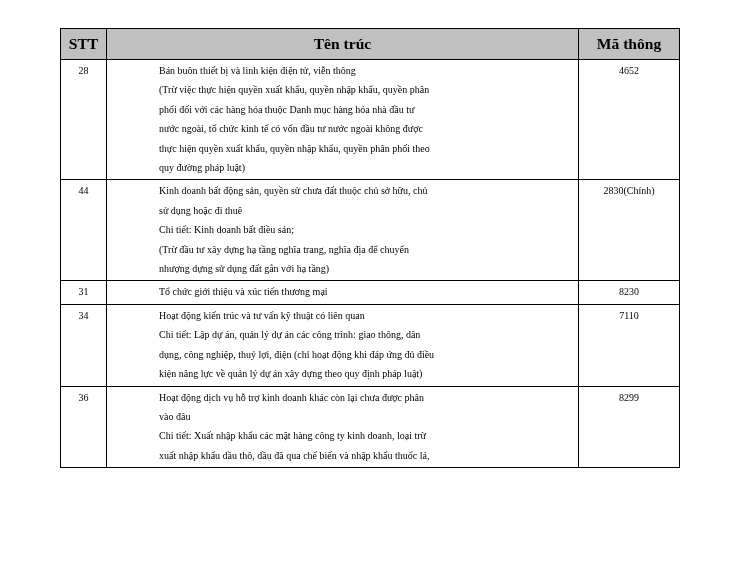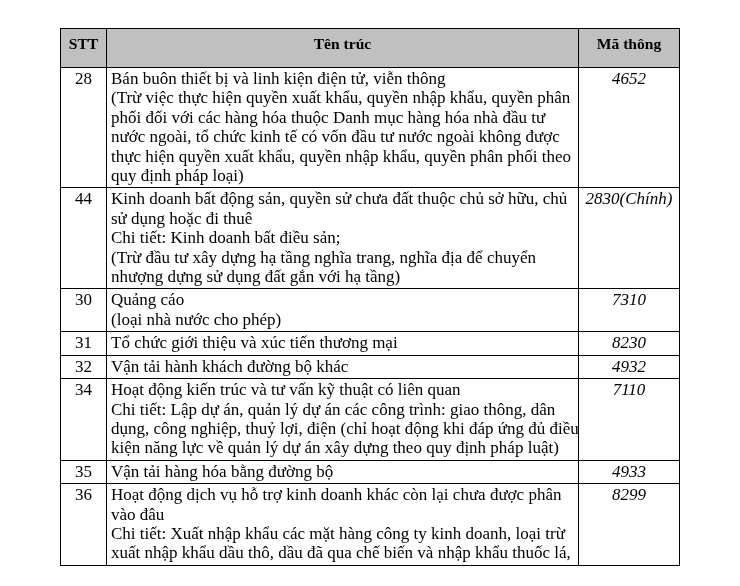--- a/index.html
+++ b/index.html
@@ -38,53 +38,53 @@
 
   table.biz-table col.c-stt   { width: 46px; }
   table.biz-table col.c-name  { width: 472px; }
   table.biz-table col.c-code  { width: 101px; }
 
   table.biz-table th,
   table.biz-table td {
     border: 1px solid #000000;
     vertical-align: top;
     padding: 1px 4px 2px 4px;
-    font-size: 17px;
+    font-size: 10px;
     line-height: 19.4px;
   }
 
   table.biz-table thead th {
     background: #c0c0c0;
     text-align: center;
     font-weight: bold;
     vertical-align: middle;
     height: 26px;
     padding-top: 2px;
-    padding-bottom: 10px;
+    padding-bottom: 2px;
     font-size: 15.6px;
   }
 
   td.stt-cell {
     text-align: center;
     white-space: nowrap;
   }
 
   td.name-cell {
     text-align: left;
   }
 
   td.code-cell {
     text-align: center;
-    font-style: italic;
     white-space: nowrap;
   }
 
   .cell-line {
     display: block;
     white-space: nowrap;
+    margin-left: 48px;
   }
 </style>
 </head>
 <body>
 
 <div class="page">
   <div class="table-wrap">
     <table class="biz-table">
       <colgroup>
         <col class="c-stt">
@@ -100,73 +100,51 @@
       </thead>
       <tbody id="table-body">
           <tr>
             <td class="stt-cell">28</td>
             <td class="name-cell">
               <span class="cell-line">Bán buôn thiết bị và linh kiện điện tử, viễn thông</span>
               <span class="cell-line">(Trừ việc thực hiện quyền xuất khẩu, quyền nhập khẩu, quyền phân</span>
               <span class="cell-line">phối đối với các hàng hóa thuộc Danh mục hàng hóa nhà đầu tư</span>
               <span class="cell-line">nước ngoài, tổ chức kinh tế có vốn đầu tư nước ngoài không được</span>
               <span class="cell-line">thực hiện quyền xuất khẩu, quyền nhập khẩu, quyền phân phối theo</span>
-              <span class="cell-line">quy định pháp loại)</span>
+              <span class="cell-line">quy đường pháp luật)</span>
             </td>
             <td class="code-cell">4652</td>
           </tr>
           <tr>
             <td class="stt-cell">44</td>
             <td class="name-cell">
               <span class="cell-line">Kinh doanh bất động sản, quyền sử chưa đất thuộc chủ sở hữu, chủ</span>
               <span class="cell-line">sử dụng hoặc đi thuê</span>
               <span class="cell-line">Chi tiết: Kinh doanh bất điều sản;</span>
               <span class="cell-line">(Trừ đầu tư xây dựng hạ tầng nghĩa trang, nghĩa địa để chuyển</span>
               <span class="cell-line">nhượng dựng sử dụng đất gắn với hạ tầng)</span>
             </td>
             <td class="code-cell">2830(Chính)</td>
           </tr>
           <tr>
-            <td class="stt-cell">30</td>
-            <td class="name-cell">
-              <span class="cell-line">Quảng cáo</span>
-              <span class="cell-line">(loại nhà nước cho phép)</span>
-            </td>
-            <td class="code-cell">7310</td>
-          </tr>
-          <tr>
             <td class="stt-cell">31</td>
             <td class="name-cell">
               <span class="cell-line">Tổ chức giới thiệu và xúc tiến thương mại</span>
             </td>
             <td class="code-cell">8230</td>
-          </tr>
-          <tr>
-            <td class="stt-cell">32</td>
-            <td class="name-cell">
-              <span class="cell-line">Vận tải hành khách đường bộ khác</span>
-            </td>
-            <td class="code-cell">4932</td>
           </tr>
           <tr>
             <td class="stt-cell">34</td>
             <td class="name-cell">
               <span class="cell-line">Hoạt động kiến trúc và tư vấn kỹ thuật có liên quan</span>
               <span class="cell-line">Chi tiết: Lập dự án, quản lý dự án các công trình: giao thông, dân</span>
               <span class="cell-line">dụng, công nghiệp, thuỷ lợi, điện (chỉ hoạt động khi đáp ứng đủ điều</span>
               <span class="cell-line">kiện năng lực về quản lý dự án xây dựng theo quy định pháp luật)</span>
             </td>
             <td class="code-cell">7110</td>
-          </tr>
-          <tr>
-            <td class="stt-cell">35</td>
-            <td class="name-cell">
-              <span class="cell-line">Vận tải hàng hóa bằng đường bộ</span>
-            </td>
-            <td class="code-cell">4933</td>
           </tr>
           <tr>
             <td class="stt-cell">36</td>
             <td class="name-cell">
               <span class="cell-line">Hoạt động dịch vụ hỗ trợ kinh doanh khác còn lại chưa được phân</span>
               <span class="cell-line">vào đâu</span>
               <span class="cell-line">Chi tiết: Xuất nhập khẩu các mặt hàng công ty kinh doanh, loại trừ</span>
               <span class="cell-line">xuất nhập khẩu dầu thô, dầu đã qua chế biến và nhập khẩu thuốc lá,</span>
             </td>
             <td class="code-cell">8299</td>

